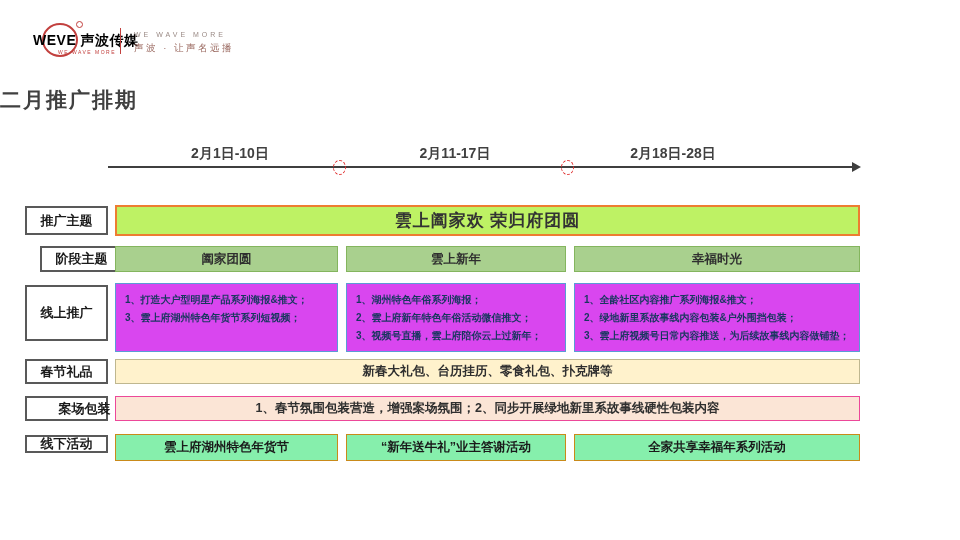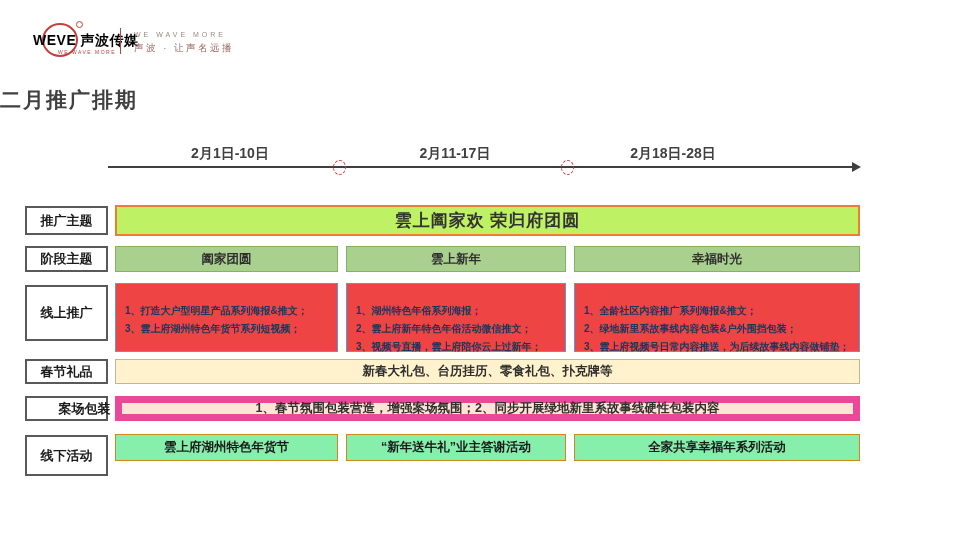--- a/index.html
+++ b/index.html
@@ -47,29 +47,29 @@
     border:2px solid #595959; display:flex; align-items:center; justify-content:center;
     font-size:13px; font-weight:bold; color:#1a1a1a; white-space:nowrap; }
 
   
   .bar, .box { position:absolute; display:flex; align-items:center; justify-content:center; }
   .theme-bar { left:115px; width:745px; top:205px; height:31px;
     background:#bef264; border:2px solid #ED7D31;
     font-size:17px; font-weight:bold; color:#333; letter-spacing:1px; }
   .stage-box { top:246px; height:26px; background:#A9D08E; border:1px solid #84B55E;
     font-size:12.5px; font-weight:bold; color:#2f2f2f; }
-  .online-box { top:283px; height:69px; background:#ef4444; border:1px solid #5B9BD5;
-    display:block; padding:18px 0 0 9px; }
+  .online-box { top:283px; height:69px; background:#d946ef; border:1px solid #5B9BD5;
+    display:block; padding:7px 0 0 9px; }
   .online-item { font-size:10px; font-weight:bold; color:#17375E; line-height:18px;
     white-space:nowrap; overflow:hidden; }
   .gift-bar { left:115px; width:745px; top:359px; height:25px;
     background:#FFF2CC; border:1px solid #BFB78F;
     font-size:12.5px; font-weight:bold; color:#2f2f2f; }
   .packaging-bar { left:115px; width:745px; top:396px; height:25px;
-    background:#FBE5D6; border:7px solid #ec4899;
+    background:#FBE5D6; border:1px solid #ec4899;
     font-size:12.5px; font-weight:bold; color:#2f2f2f; }
   .offline-box { top:434px; height:27px; background:#86efac; border:1px solid #C98A1A;
     font-size:12.5px; font-weight:bold; color:#1a1a1a; }
 
   .col1 { left:115px; width:223px; }
   .col2 { left:346px; width:220px; }
   .col3 { left:574px; width:286px; }
 </style>
 </head>
 <body>
@@ -92,21 +92,21 @@
   <div class="tl-label p2">2月11-17日</div>
   <div class="tl-label p3">2月18日-28日</div>
   <div class="tl-line"></div>
   <div class="tl-arrow"></div>
   <div class="tl-circle c1"></div>
   <div class="tl-circle c2"></div>
 
   <div class="row-label" style="top:206px; height:29px;">推广主题</div>
   <div class="bar theme-bar">雲上阖家欢 荣归府团圆</div>
 
-  <div class="row-label" style="top:246px; height:26px;">阶段主题</div>
+  <div class="row-label" style="top:246px; height:26px;margin-left:15px;">阶段主题</div>
   <div class="box stage-box col1">阖家团圆</div>
   <div class="box stage-box col2">雲上新年</div>
   <div class="box stage-box col3">幸福时光</div>
 
   <div class="row-label" style="top:285px; height:56px;">线上推广</div>
   <div class="box online-box col1">
     <div class="online-item">1、打造大户型明星产品系列海报&amp;推文；</div>
     <div class="online-item">3、雲上府湖州特色年货节系列短视频；</div>
   </div>
   <div class="box online-box col2">
@@ -119,18 +119,18 @@
     <div class="online-item">2、绿地新里系故事线内容包装&amp;户外围挡包装；</div>
     <div class="online-item">3、雲上府视频号日常内容推送，为后续故事线内容做铺垫；</div>
   </div>
 
   <div class="row-label" style="top:359px; height:25px;">春节礼品</div>
   <div class="bar gift-bar">新春大礼包、台历挂历、零食礼包、扑克牌等</div>
 
   <div class="row-label" style="top:396px; height:25px;padding-left:36px;">案场包装</div>
   <div class="bar packaging-bar">1、春节氛围包装营造，增强案场氛围；2、同步开展绿地新里系故事线硬性包装内容</div>
 
-  <div class="row-label" style="top:435px; height:41px;">线下活动</div>
+  <div class="row-label" style="top:435px; height:18px;">线下活动</div>
   <div class="box offline-box col1">雲上府湖州特色年货节</div>
   <div class="box offline-box col2">“新年送牛礼”业主答谢活动</div>
   <div class="box offline-box col3">全家共享幸福年系列活动</div>
 
 </div>
 
 </body></html>

